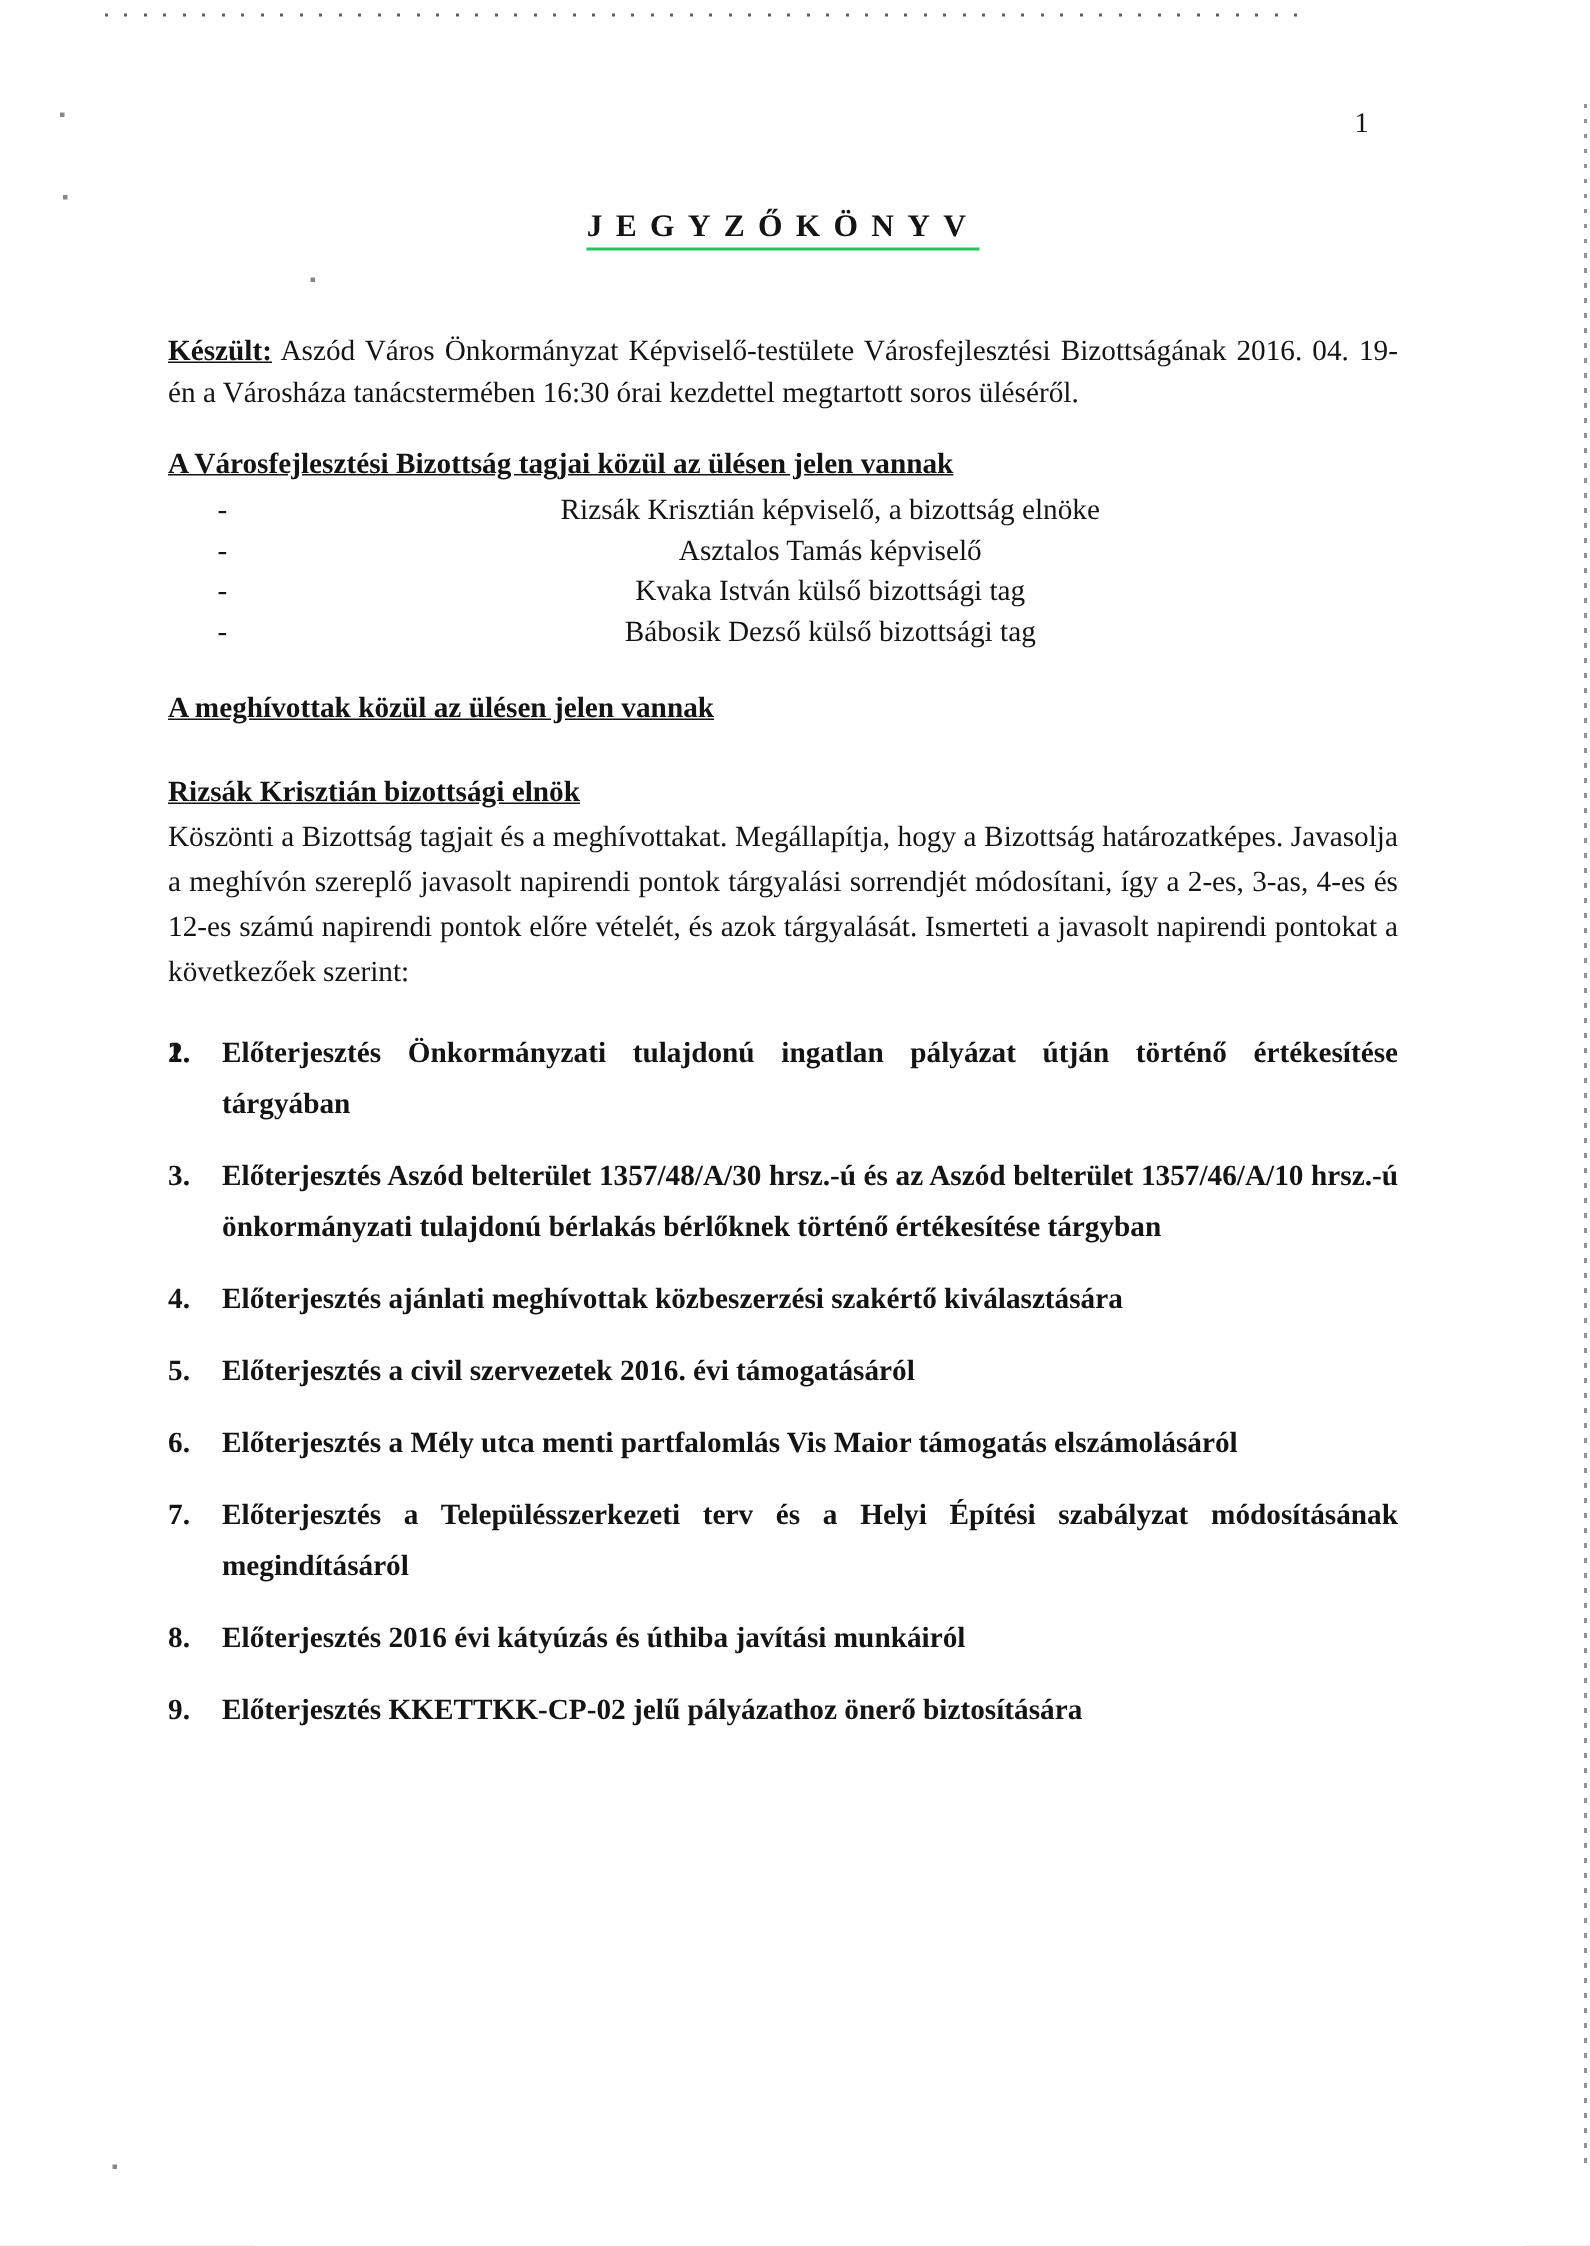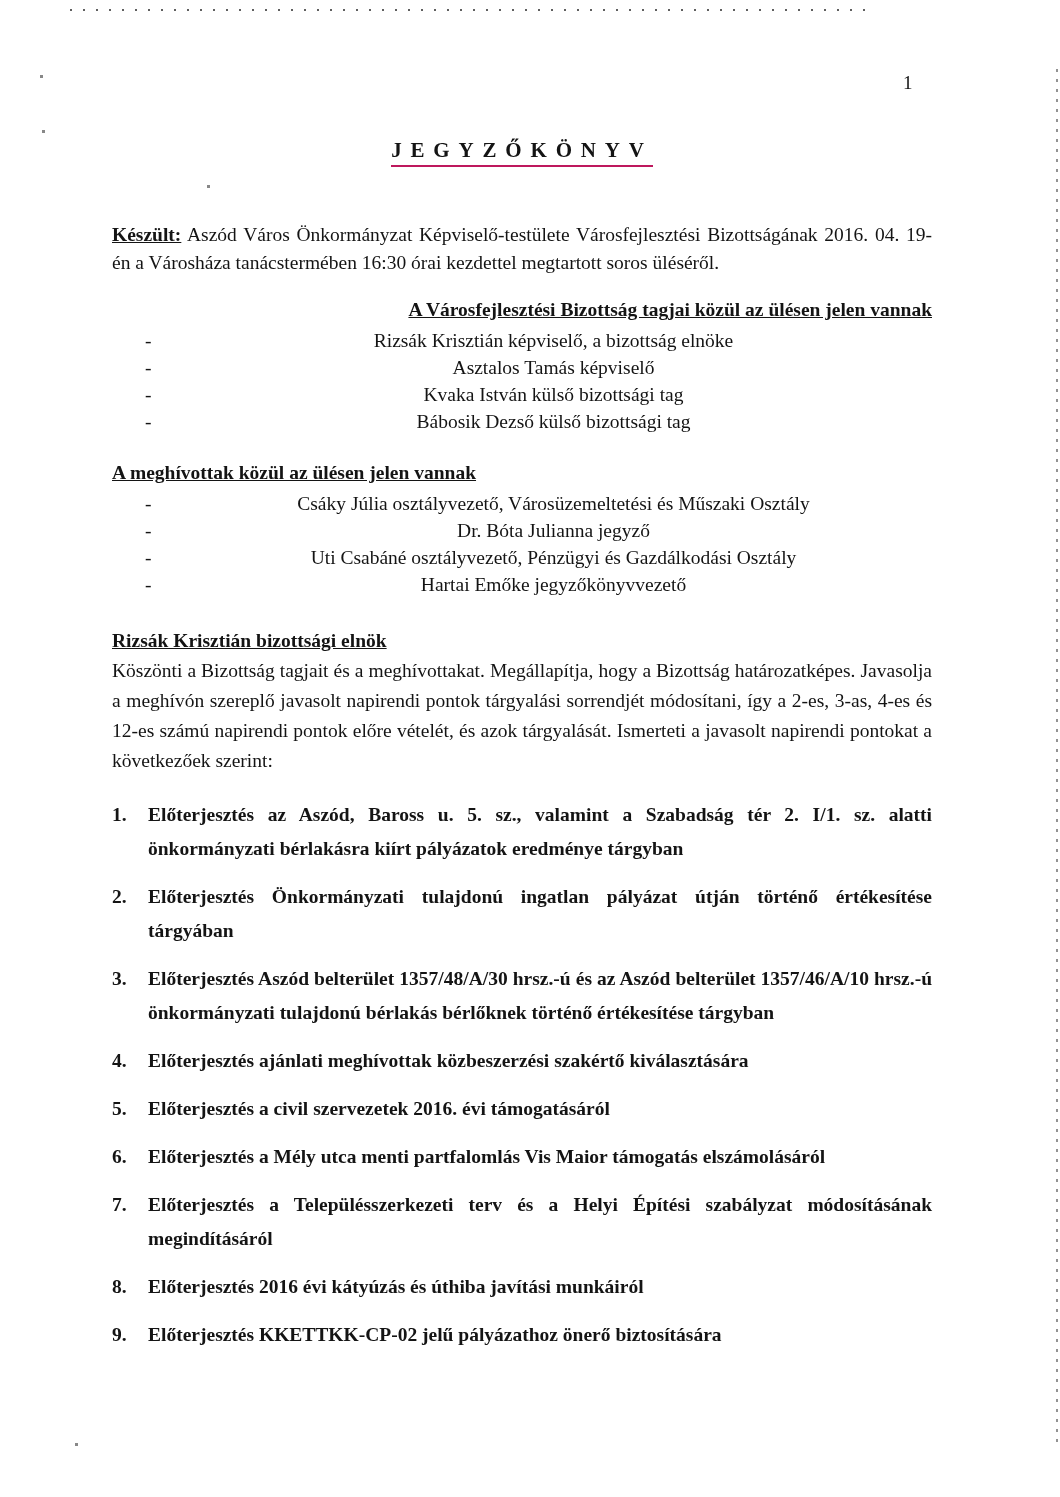--- a/index.html
+++ b/index.html
@@ -35,40 +35,40 @@
   }
 
   .content { padding: 0 128px 0 112px; }
 
   .title-wrap { text-align: center; padding-top: 138px; }
   .doc-title {
     display: inline-block;
     font-size: 21px;
     font-weight: bold;
     letter-spacing: 0.42em;
-    border-bottom: 2px solid #be185d;
+    border-bottom: 2px solid #22c55e;
     padding-bottom: 2px;
   }
 
   .intro {
     margin-top: 54px;
     font-size: 19.5px;
     line-height: 28px;
     text-align: justify;
   }
   .intro .label { font-weight: bold; text-decoration: underline; }
 
   .sec-heading {
     margin-top: 25px;
     font-size: 19.5px;
     font-weight: bold;
     text-decoration: underline;
     line-height: 26px;
   }
-  .sec-heading.first { margin-top: 13px; text-align: right; }
+  .sec-heading.first { margin-top: 13px; }
 
   ul.dash { list-style: none; margin: 4px 0 0 0; padding: 0; text-align: center; }
   ul.dash li {
     position: relative;
     padding-left: 63px;
     font-size: 19.5px;
     line-height: 27px;
   }
   ul.dash li::before { content: "-"; position: absolute; left: 33px; }
 
@@ -122,32 +122,26 @@
 
     <div class="sec-heading first">A Városfejlesztési Bizottság tagjai közül az ülésen jelen vannak</div>
     <ul class="dash">
       <li>Rizsák Krisztián képviselő, a bizottság elnöke</li>
       <li>Asztalos Tamás képviselő</li>
       <li>Kvaka István külső bizottsági tag</li>
       <li>Bábosik Dezső külső bizottsági tag</li>
     </ul>
 
     <div class="sec-heading">A meghívottak közül az ülésen jelen vannak</div>
-    <ul class="dash">
-      <li>Csáky Júlia osztályvezető, Városüzemeltetési és Műszaki Osztály</li>
-      <li>Dr. Bóta Julianna jegyző</li>
-      <li>Uti Csabáné osztályvezető, Pénzügyi és Gazdálkodási Osztály</li>
-      <li>Hartai Emőke jegyzőkönyvvezető</li>
-    </ul>
 
     <div class="speaker-heading">Rizsák Krisztián bizottsági elnök</div>
     <p class="speaker-par">Köszönti a Bizottság tagjait és a meghívottakat. Megállapítja, hogy a Bizottság határozatképes. Javasolja a meghívón szereplő javasolt napirendi pontok tárgyalási sorrendjét módosítani, így a 2-es, 3-as, 4-es és 12-es számú napirendi pontok előre vételét, és azok tárgyalását. Ismerteti a javasolt napirendi pontokat a következőek szerint:</p>
 
     <ol class="agenda">
-      <li><span class="num">1.</span><span>Előterjesztés az Aszód, Baross u. 5. sz., valamint a Szabadság tér 2. I/1. sz. alatti önkormányzati bérlakásra kiírt pályázatok eredménye tárgyban</span></li>
+      <li><span class="num">1.</span></li>
       <li><span class="num">2.</span><span>Előterjesztés Önkormányzati tulajdonú ingatlan pályázat útján történő értékesítése tárgyában</span></li>
       <li><span class="num">3.</span><span>Előterjesztés Aszód belterület 1357/48/A/30 hrsz.-ú és az Aszód belterület 1357/46/A/10 hrsz.-ú önkormányzati tulajdonú bérlakás bérlőknek történő értékesítése tárgyban</span></li>
       <li><span class="num">4.</span><span>Előterjesztés ajánlati meghívottak közbeszerzési szakértő kiválasztására</span></li>
       <li><span class="num">5.</span><span>Előterjesztés a civil szervezetek 2016. évi támogatásáról</span></li>
       <li><span class="num">6.</span><span>Előterjesztés a Mély utca menti partfalomlás Vis Maior támogatás elszámolásáról</span></li>
       <li><span class="num">7.</span><span>Előterjesztés a Településszerkezeti terv és a Helyi Építési szabályzat módosításának megindításáról</span></li>
       <li><span class="num">8.</span><span>Előterjesztés 2016 évi kátyúzás és úthiba javítási munkáiról</span></li>
       <li><span class="num">9.</span><span>Előterjesztés KKETTKK-CP-02 jelű pályázathoz önerő biztosítására</span></li>
     </ol>
 

